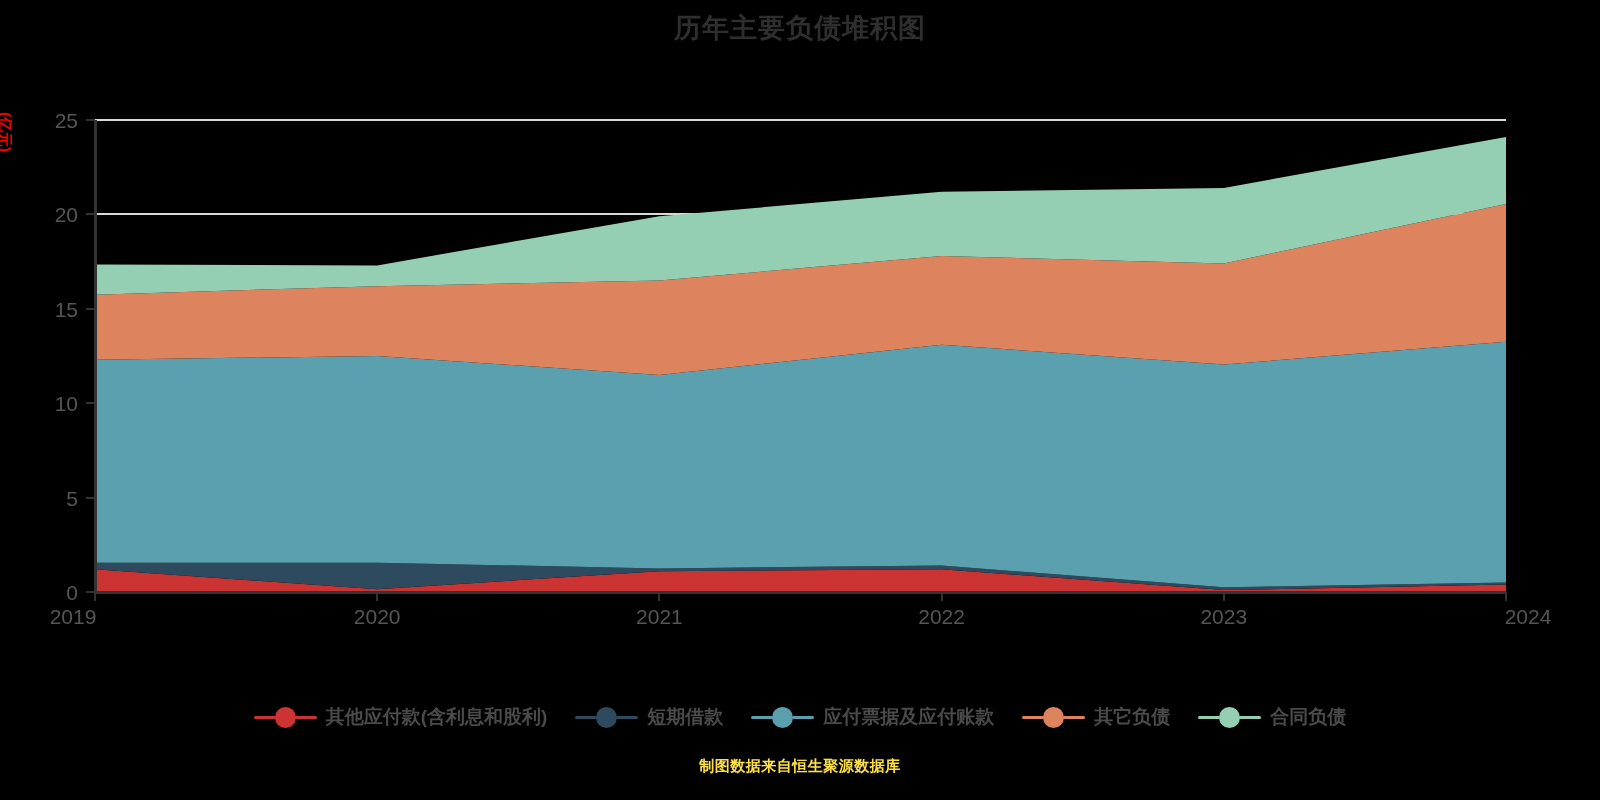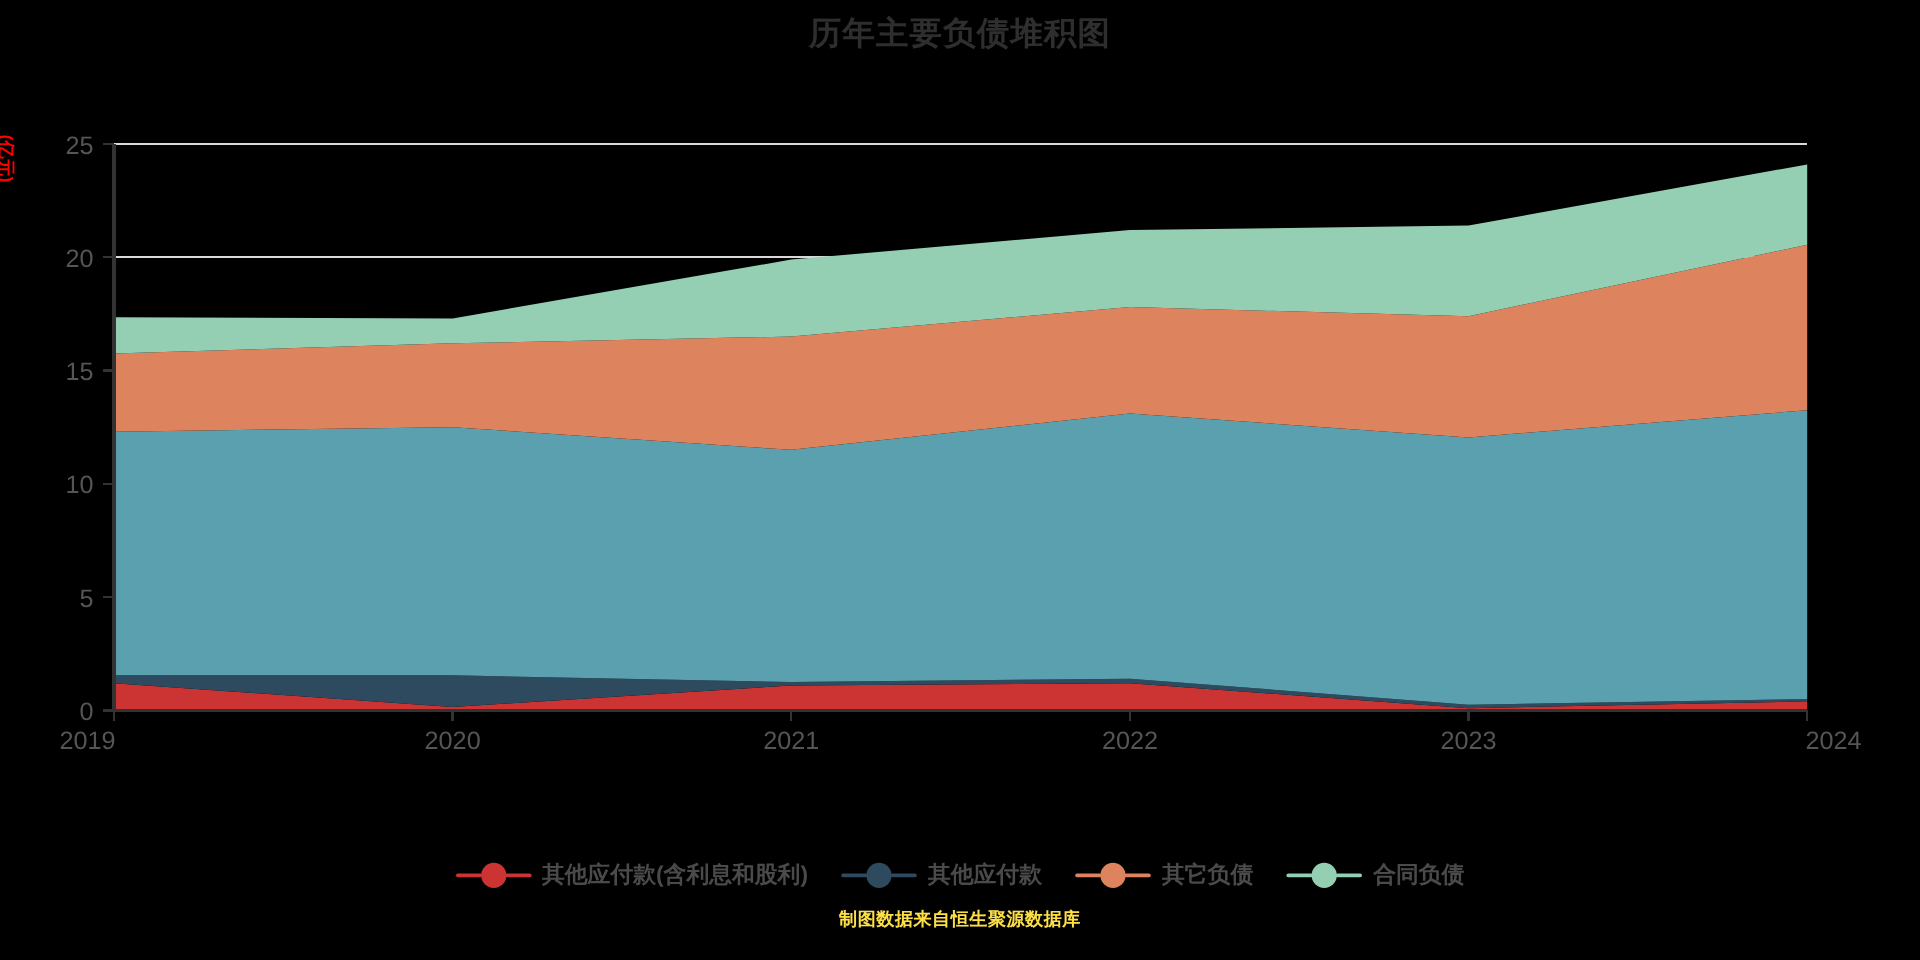--- a/index.html
+++ b/index.html
@@ -27,21 +27,21 @@
   }
 
   .ytick,.xtick{fill:#555555;font-size:21px;font-family:"Liberation Sans","DejaVu Sans",sans-serif;}
   .ytick{text-anchor:end;}
   .xtick{text-anchor:middle;}
 
   .legend{
     position:absolute;left:0;top:700px;width:1600px;
     display:flex;justify-content:center;align-items:center;gap:0px;
   }
-  .legend-item{display:flex;align-items:center;margin:16px 14px;}
+  .legend-item{display:flex;align-items:center;margin:4px 14px;}
   .legend-dash{width:22px;height:3px;border-radius:2px;}
   .legend-dot{width:21px;height:21px;border-radius:50%;margin:0 -1px;}
   .legend-label{
     font-size:19px;color:#4a4a4a;font-weight:bold;margin-left:9px;white-space:nowrap;
   }
 
   .footer-note{
     position:absolute;left:0;top:757px;width:1600px;text-align:center;
     font-size:15px;font-weight:bold;color:#fde047;letter-spacing:0.5px;
   }
@@ -101,21 +101,27 @@
       <div class="legend-item">
         <span class="legend-dash" style="background: rgb(204, 51, 51);"></span>
         <span class="legend-dot" style="background: rgb(204, 51, 51);"></span>
         <span class="legend-dash" style="background: rgb(204, 51, 51);"></span>
         <span class="legend-label">其他应付款(含利息和股利)</span>
       </div>
       <div class="legend-item">
         <span class="legend-dash" style="background: rgb(46, 74, 94);"></span>
         <span class="legend-dot" style="background: rgb(46, 74, 94);"></span>
         <span class="legend-dash" style="background: rgb(46, 74, 94);"></span>
-        <span class="legend-label">其他应付款</span>
+        <span class="legend-label">短期借款</span>
+      </div>
+      <div class="legend-item">
+        <span class="legend-dash" style="background: rgb(91, 160, 174);"></span>
+        <span class="legend-dot" style="background: rgb(91, 160, 174);"></span>
+        <span class="legend-dash" style="background: rgb(91, 160, 174);"></span>
+        <span class="legend-label">应付票据及应付账款</span>
       </div>
       <div class="legend-item">
         <span class="legend-dash" style="background: rgb(221, 131, 94);"></span>
         <span class="legend-dot" style="background: rgb(221, 131, 94);"></span>
         <span class="legend-dash" style="background: rgb(221, 131, 94);"></span>
         <span class="legend-label">其它负债</span>
       </div>
       <div class="legend-item">
         <span class="legend-dash" style="background: rgb(148, 207, 180);"></span>
         <span class="legend-dot" style="background: rgb(148, 207, 180);"></span>

